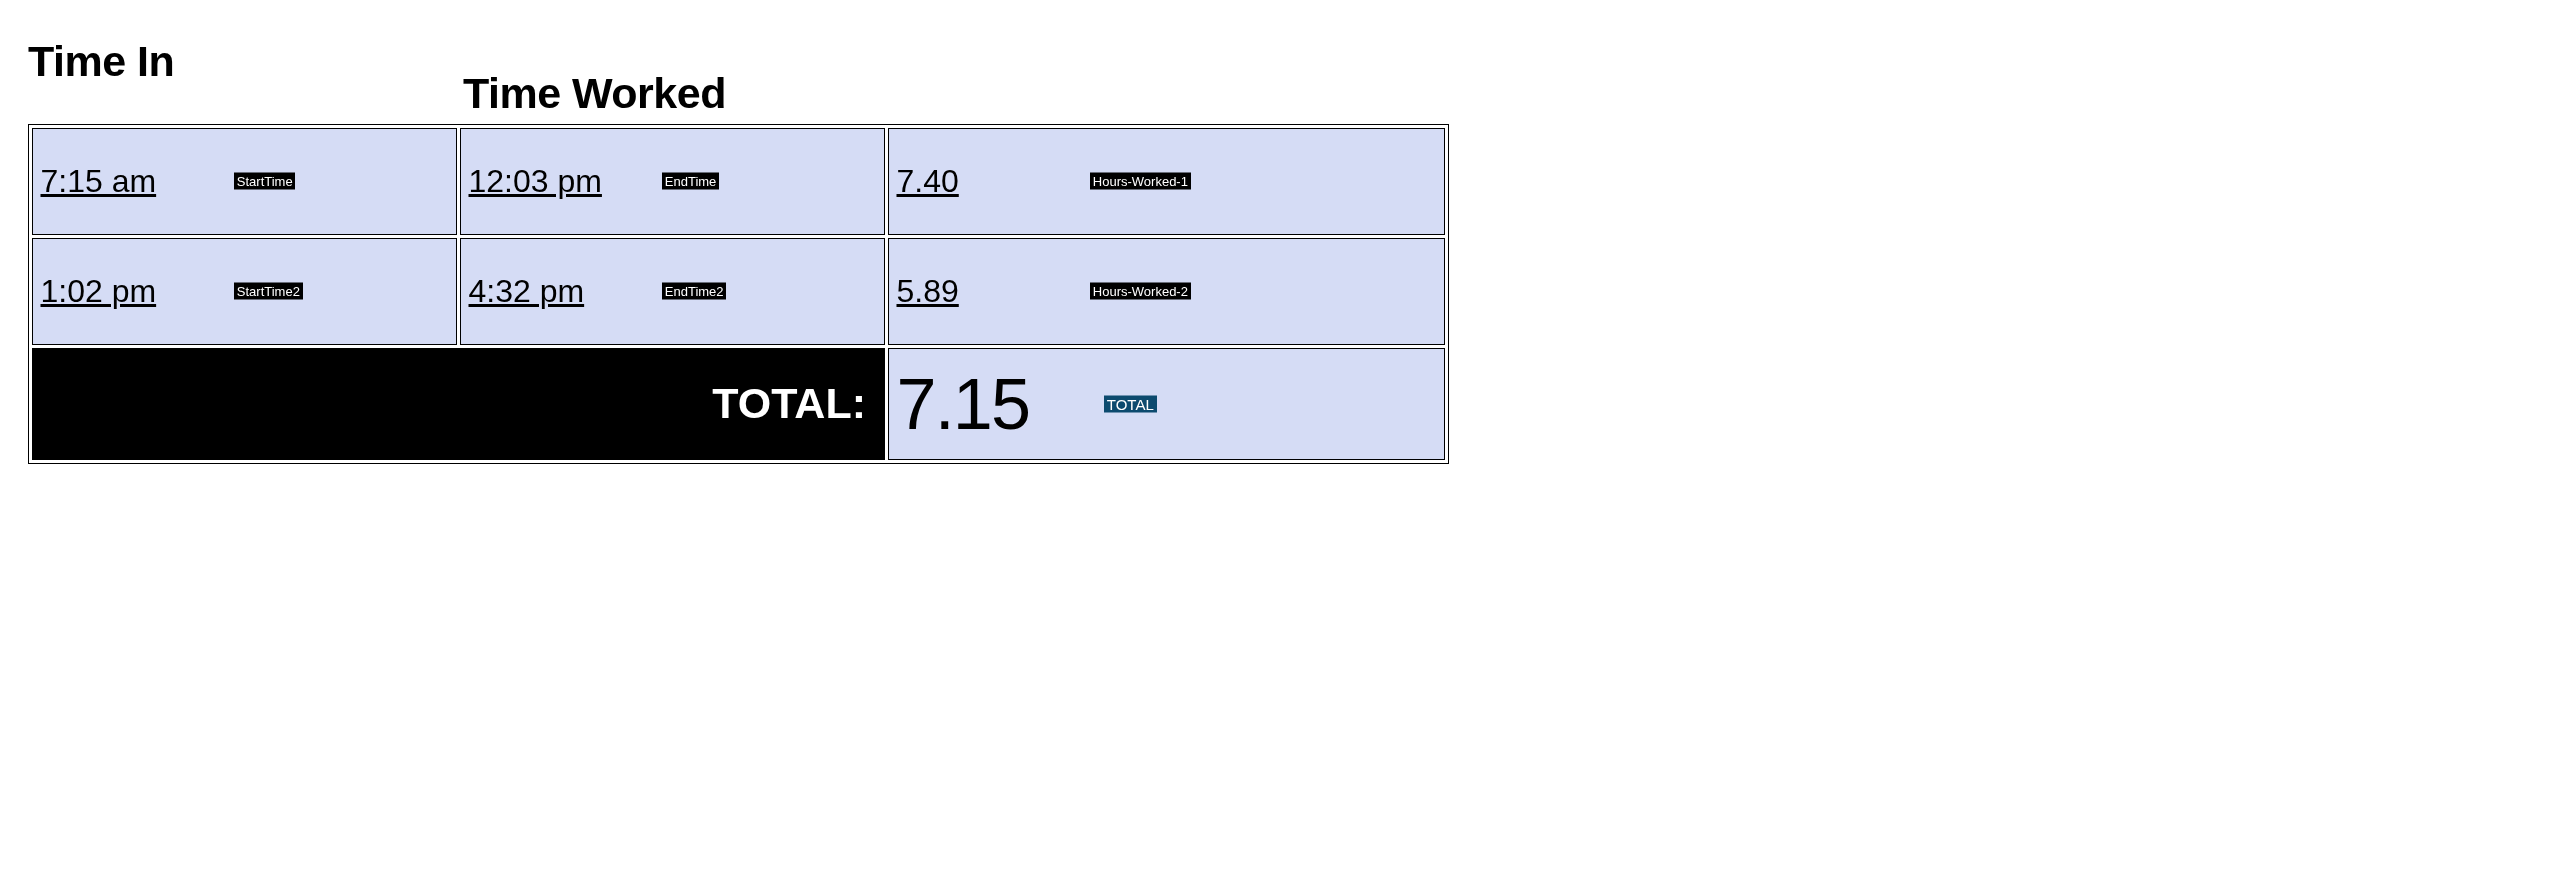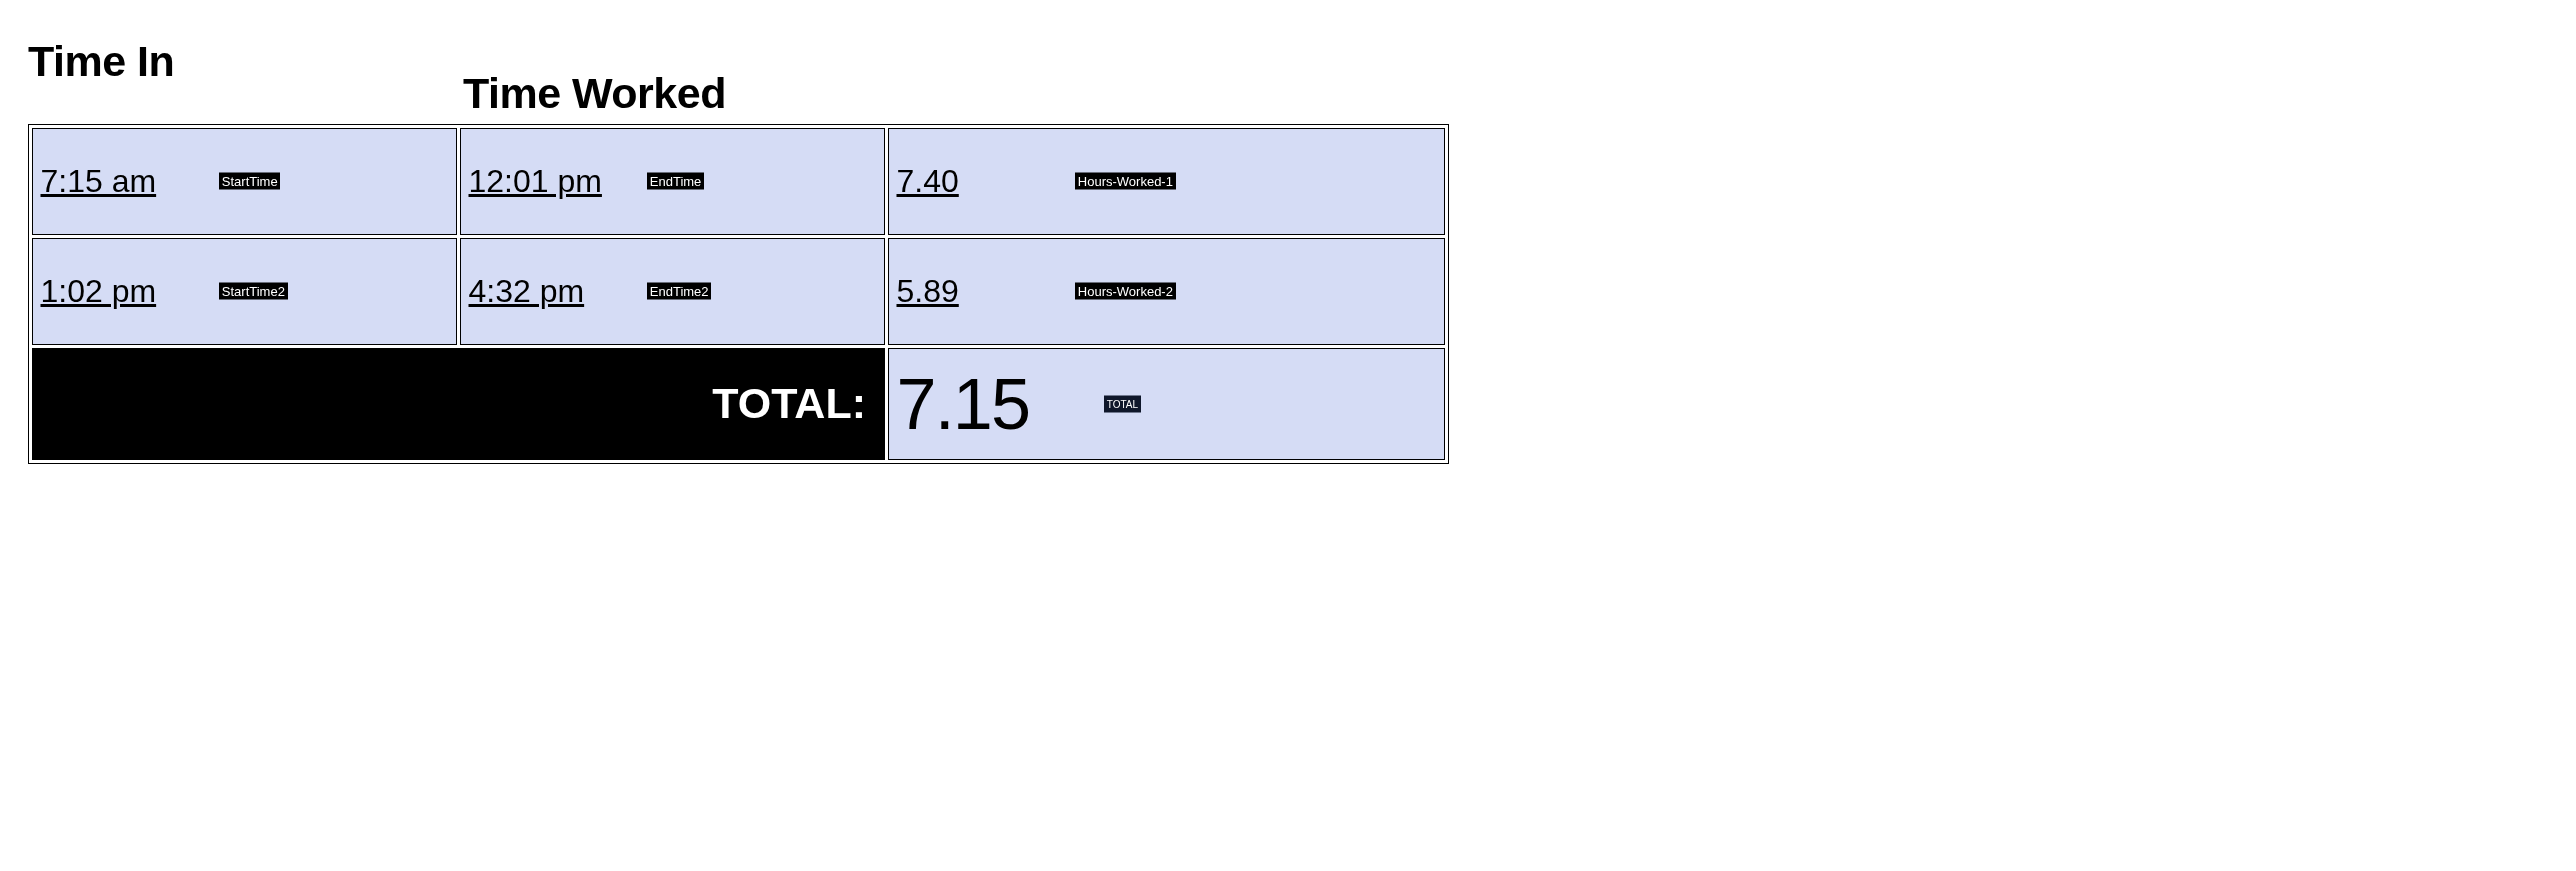--- a/index.html
+++ b/index.html
@@ -40,21 +40,21 @@
     padding: 0 7.5px 0 7.5px;
     position: relative;
   }
   td.cell .val {
     font-size: 32px;
     display: inline-block;
     text-decoration: underline;
   }
   td.cell .tag {
     position: absolute;
-    left: 186px;
+    left: 201px;
     top: 50%;
     transform: translateY(-50%);
     background: #000;
     color: #fff;
     font-size: 13px;
     font-weight: 400;
     padding: 0 2.8px;
     line-height: 17px;
     font-family: Arial, sans-serif;
   }
@@ -80,23 +80,23 @@
   td.total-val .val {
     font-size: 72px;
     letter-spacing: -1.9px;
     margin-top: 36px;
   }
   td.total-val .tag {
     position: absolute;
     left: 215px;
     top: 50%;
     transform: translateY(-50%);
-    background: #0f172a;
+    background: #0c4a6e;
     color: #fff;
-    font-size: 10px;
+    font-size: 15px;
     padding: 0 2.8px;
     line-height: 17px;
   }
   .col1 { width: 425px; }
   .col2 { width: 425px; }
   .col3 { width: auto; }
 </style>
 </head>
 <body>
 
@@ -113,21 +113,21 @@
         <col class="col2">
         <col class="col3">
     </colgroup>
     <tbody>
         <tr>
       <td class="cell">
         <span class="val">7:15 am</span>
         <span class="tag">StartTime</span>
       </td>
       <td class="cell">
-        <span class="val">12:01 pm</span>
+        <span class="val">12:03 pm</span>
         <span class="tag">EndTime</span>
       </td>
       <td class="cell">
         <span class="val">7.40</span>
         <span class="tag">Hours-Worked-1</span>
       </td>
     </tr>
     <tr>
       <td class="cell">
         <span class="val">1:02 pm</span>

